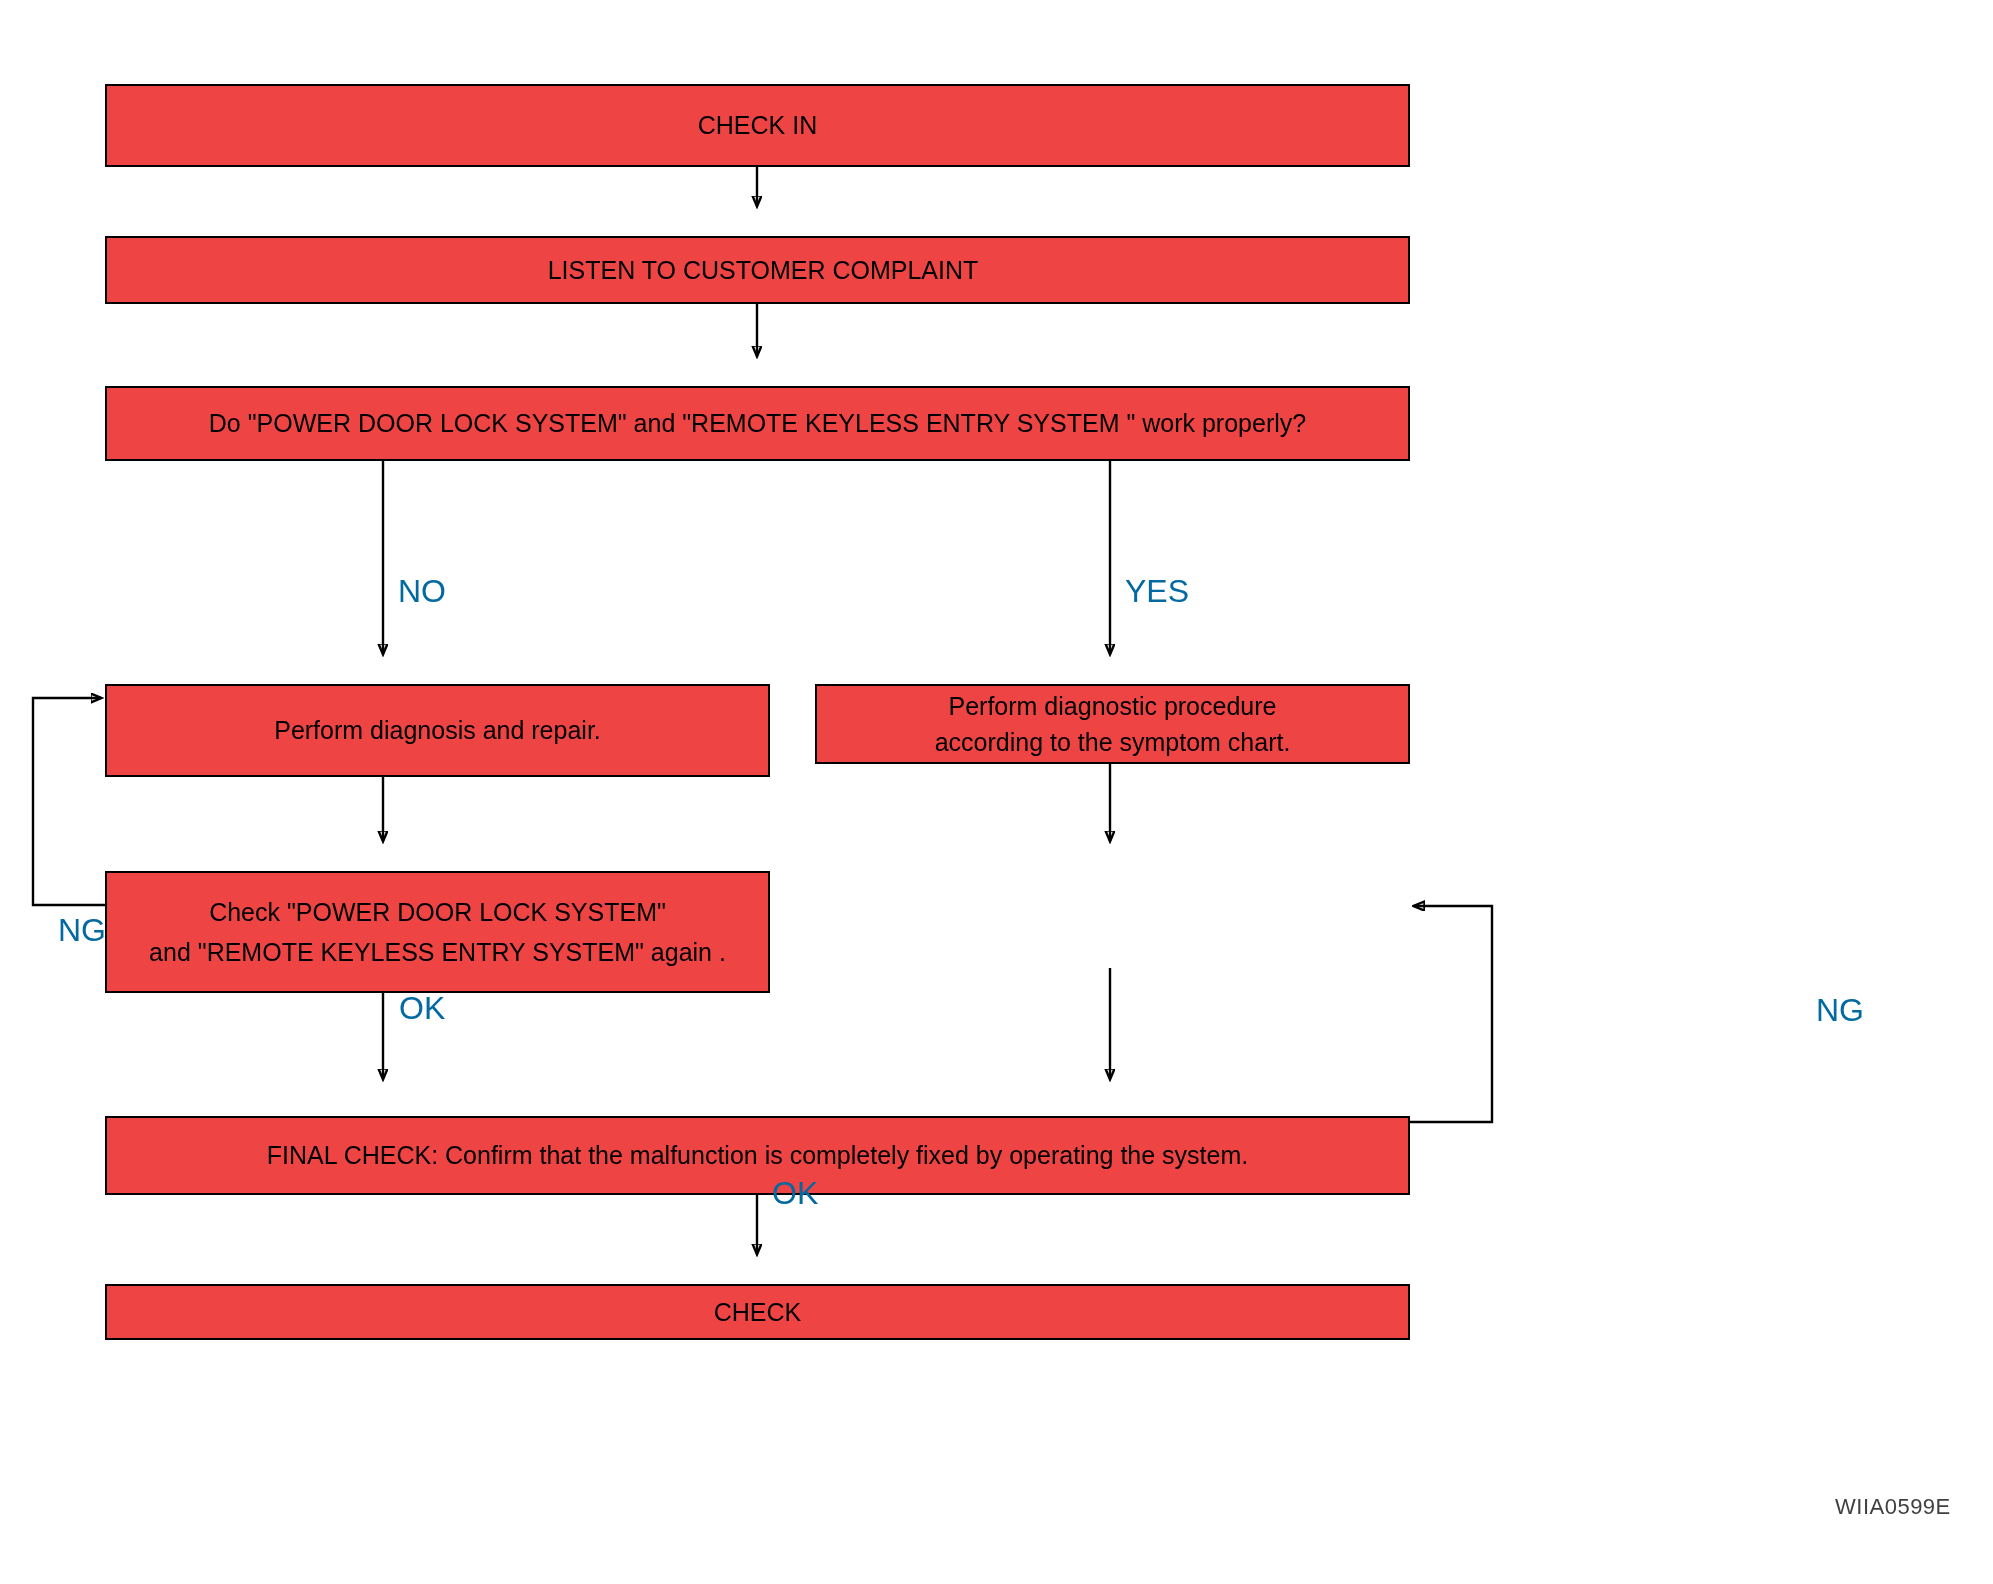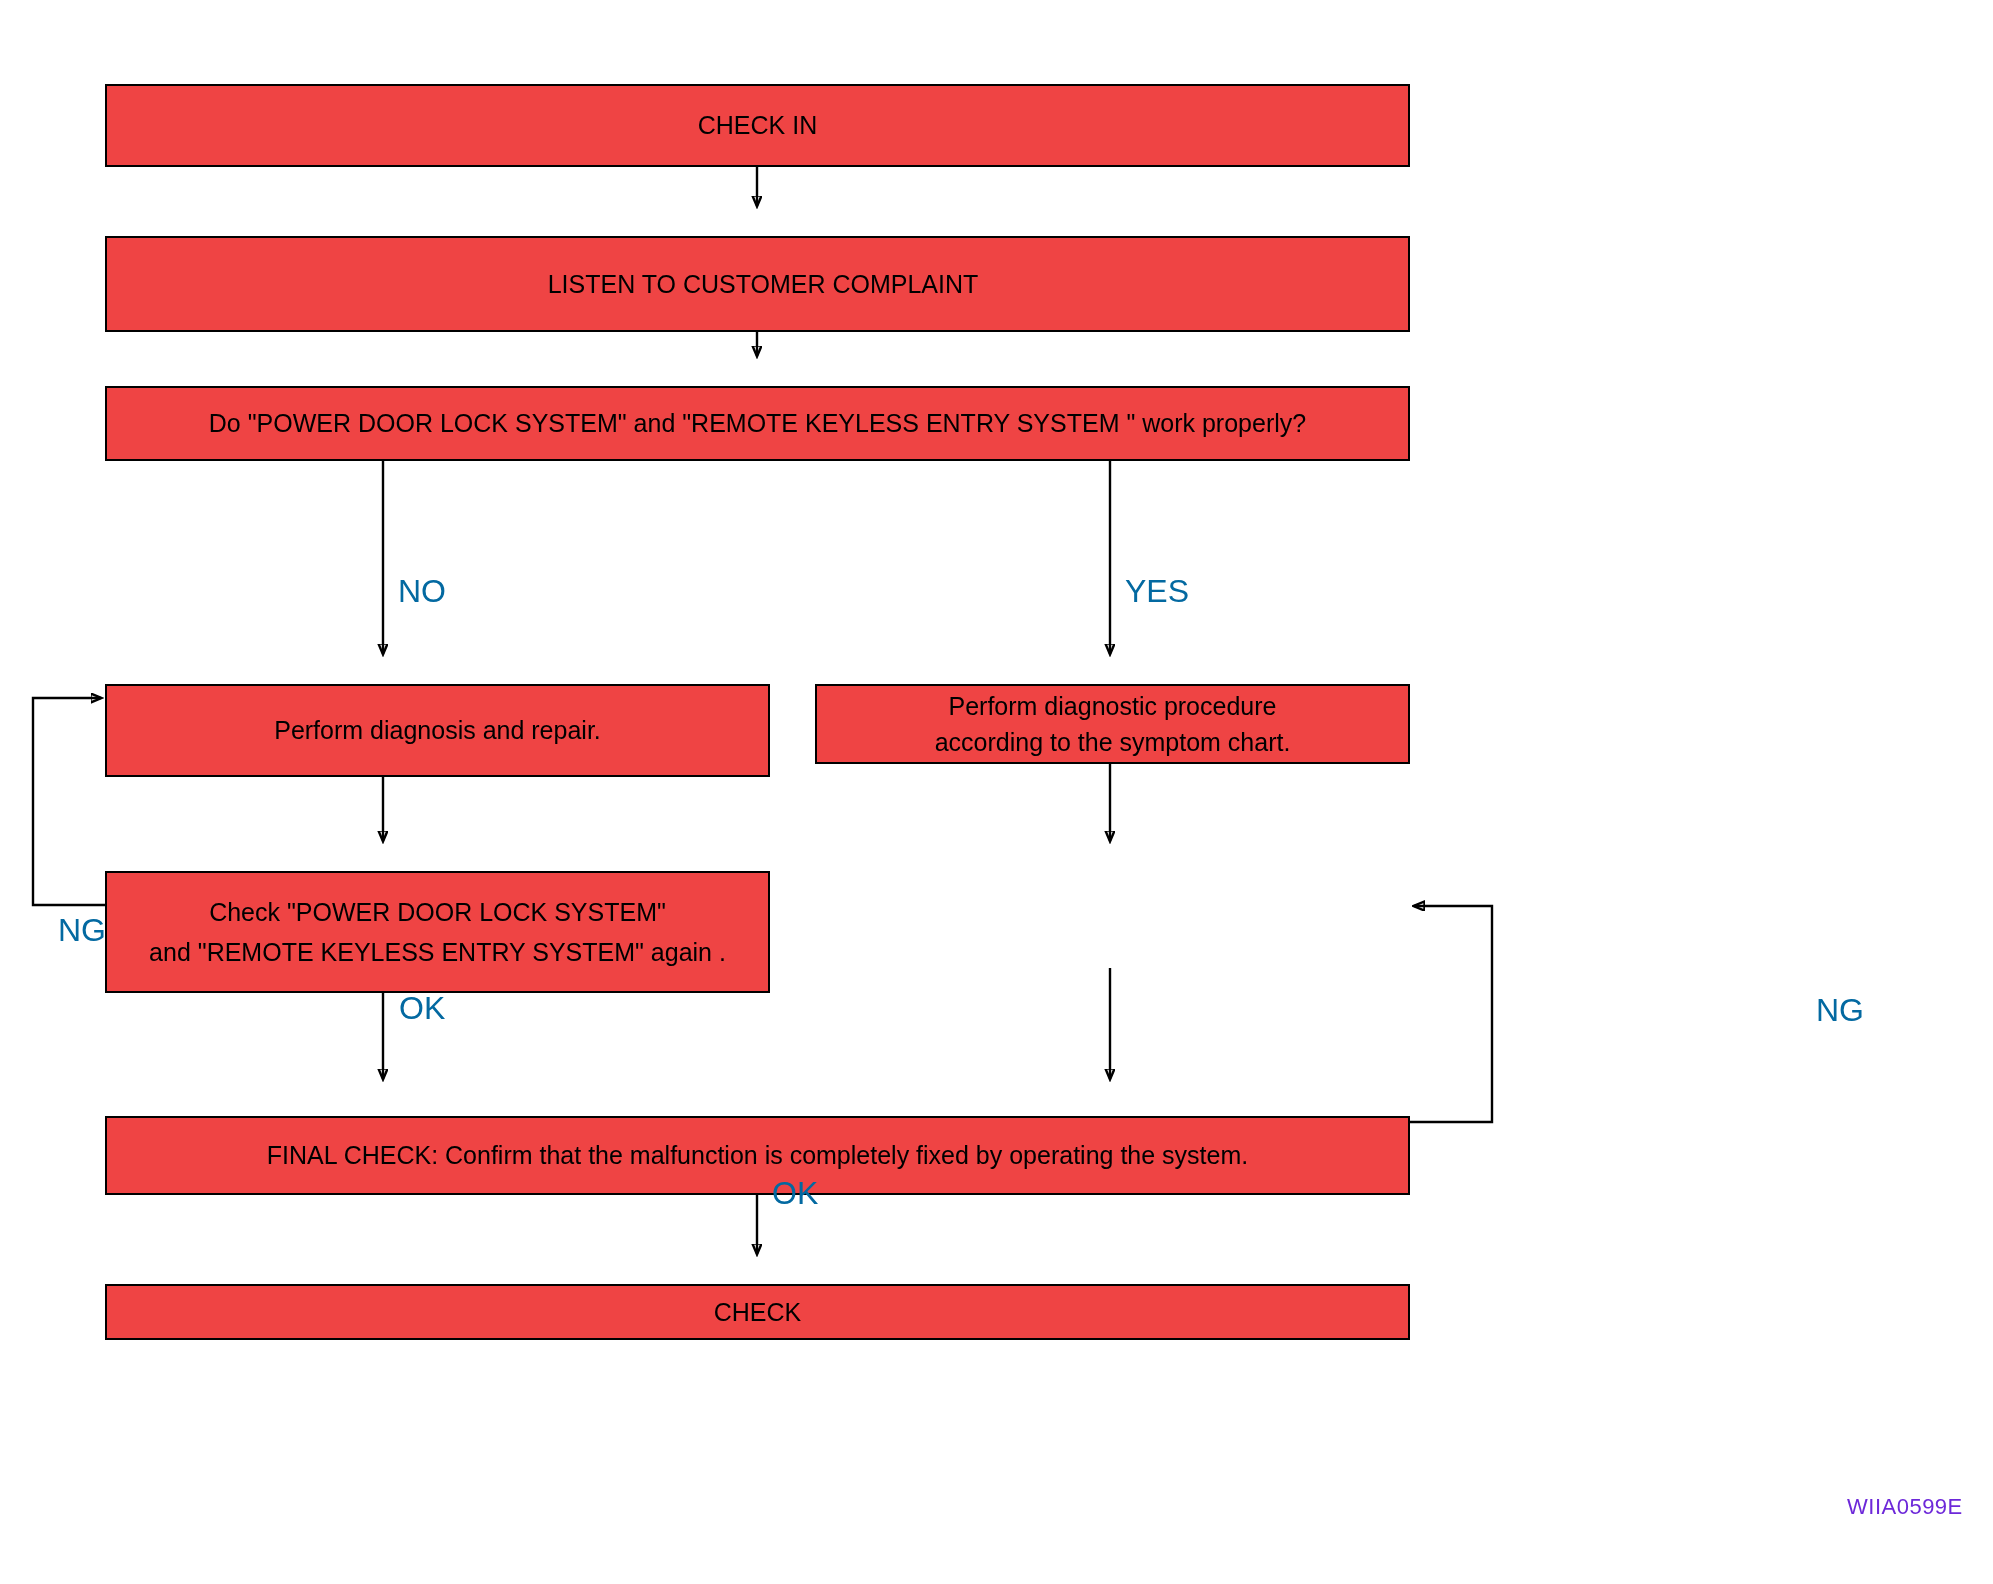--- a/index.html
+++ b/index.html
@@ -37,39 +37,38 @@
   .edge-label {
     position: absolute;
     font-size: 32px;
     color: #0369a1;
     white-space: nowrap;
   }
   .code-label {
     position: absolute;
     font-size: 22px;
     letter-spacing: 0.5px;
-    color: #6d28d9;
+    color: #404040;
     white-space: nowrap;
-    margin-left: 12px;
   }
   svg.wires {
     position: absolute;
     left: 0;
     top: 0;
     width: 1993px;
     height: 1584px;
     pointer-events: none;
   }
   svg.wires line, svg.wires path {
     stroke: #000000;
     stroke-width: 2.4;
     fill: none;
   }
   .n-checkin      { left:105px;  top:58px;   width:1305px; height:83px; }
-  .n-listen       { left:105px;  top:210px;  width:1305px; height:96px;padding-left:21px; }
+  .n-listen       { left:105px;  top:210px;  width:1305px; height:68px;padding-left:21px; }
   .n-question     { left:105px;  top:360px;  width:1305px; height:75px; }
   .n-perform-rep  { left:105px;  top:658px;  width:665px;  height:93px; }
   .n-perform-diag { left:815px;  top:658px;  width:595px;  height:80px; }
   .n-check-again  { left:105px;  top:845px;  width:665px;  height:122px; }
   .n-eliminate    { left:815px;  top:845px;  width:595px;  height:122px; }
   .n-final        { left:105px;  top:1090px; width:1305px; height:79px; }
   .n-check        { left:105px;  top:1258px; width:1305px; height:56px; }
   .n-check-again  { font-size:25px; line-height:1.6; }
 </style>
 </head>

